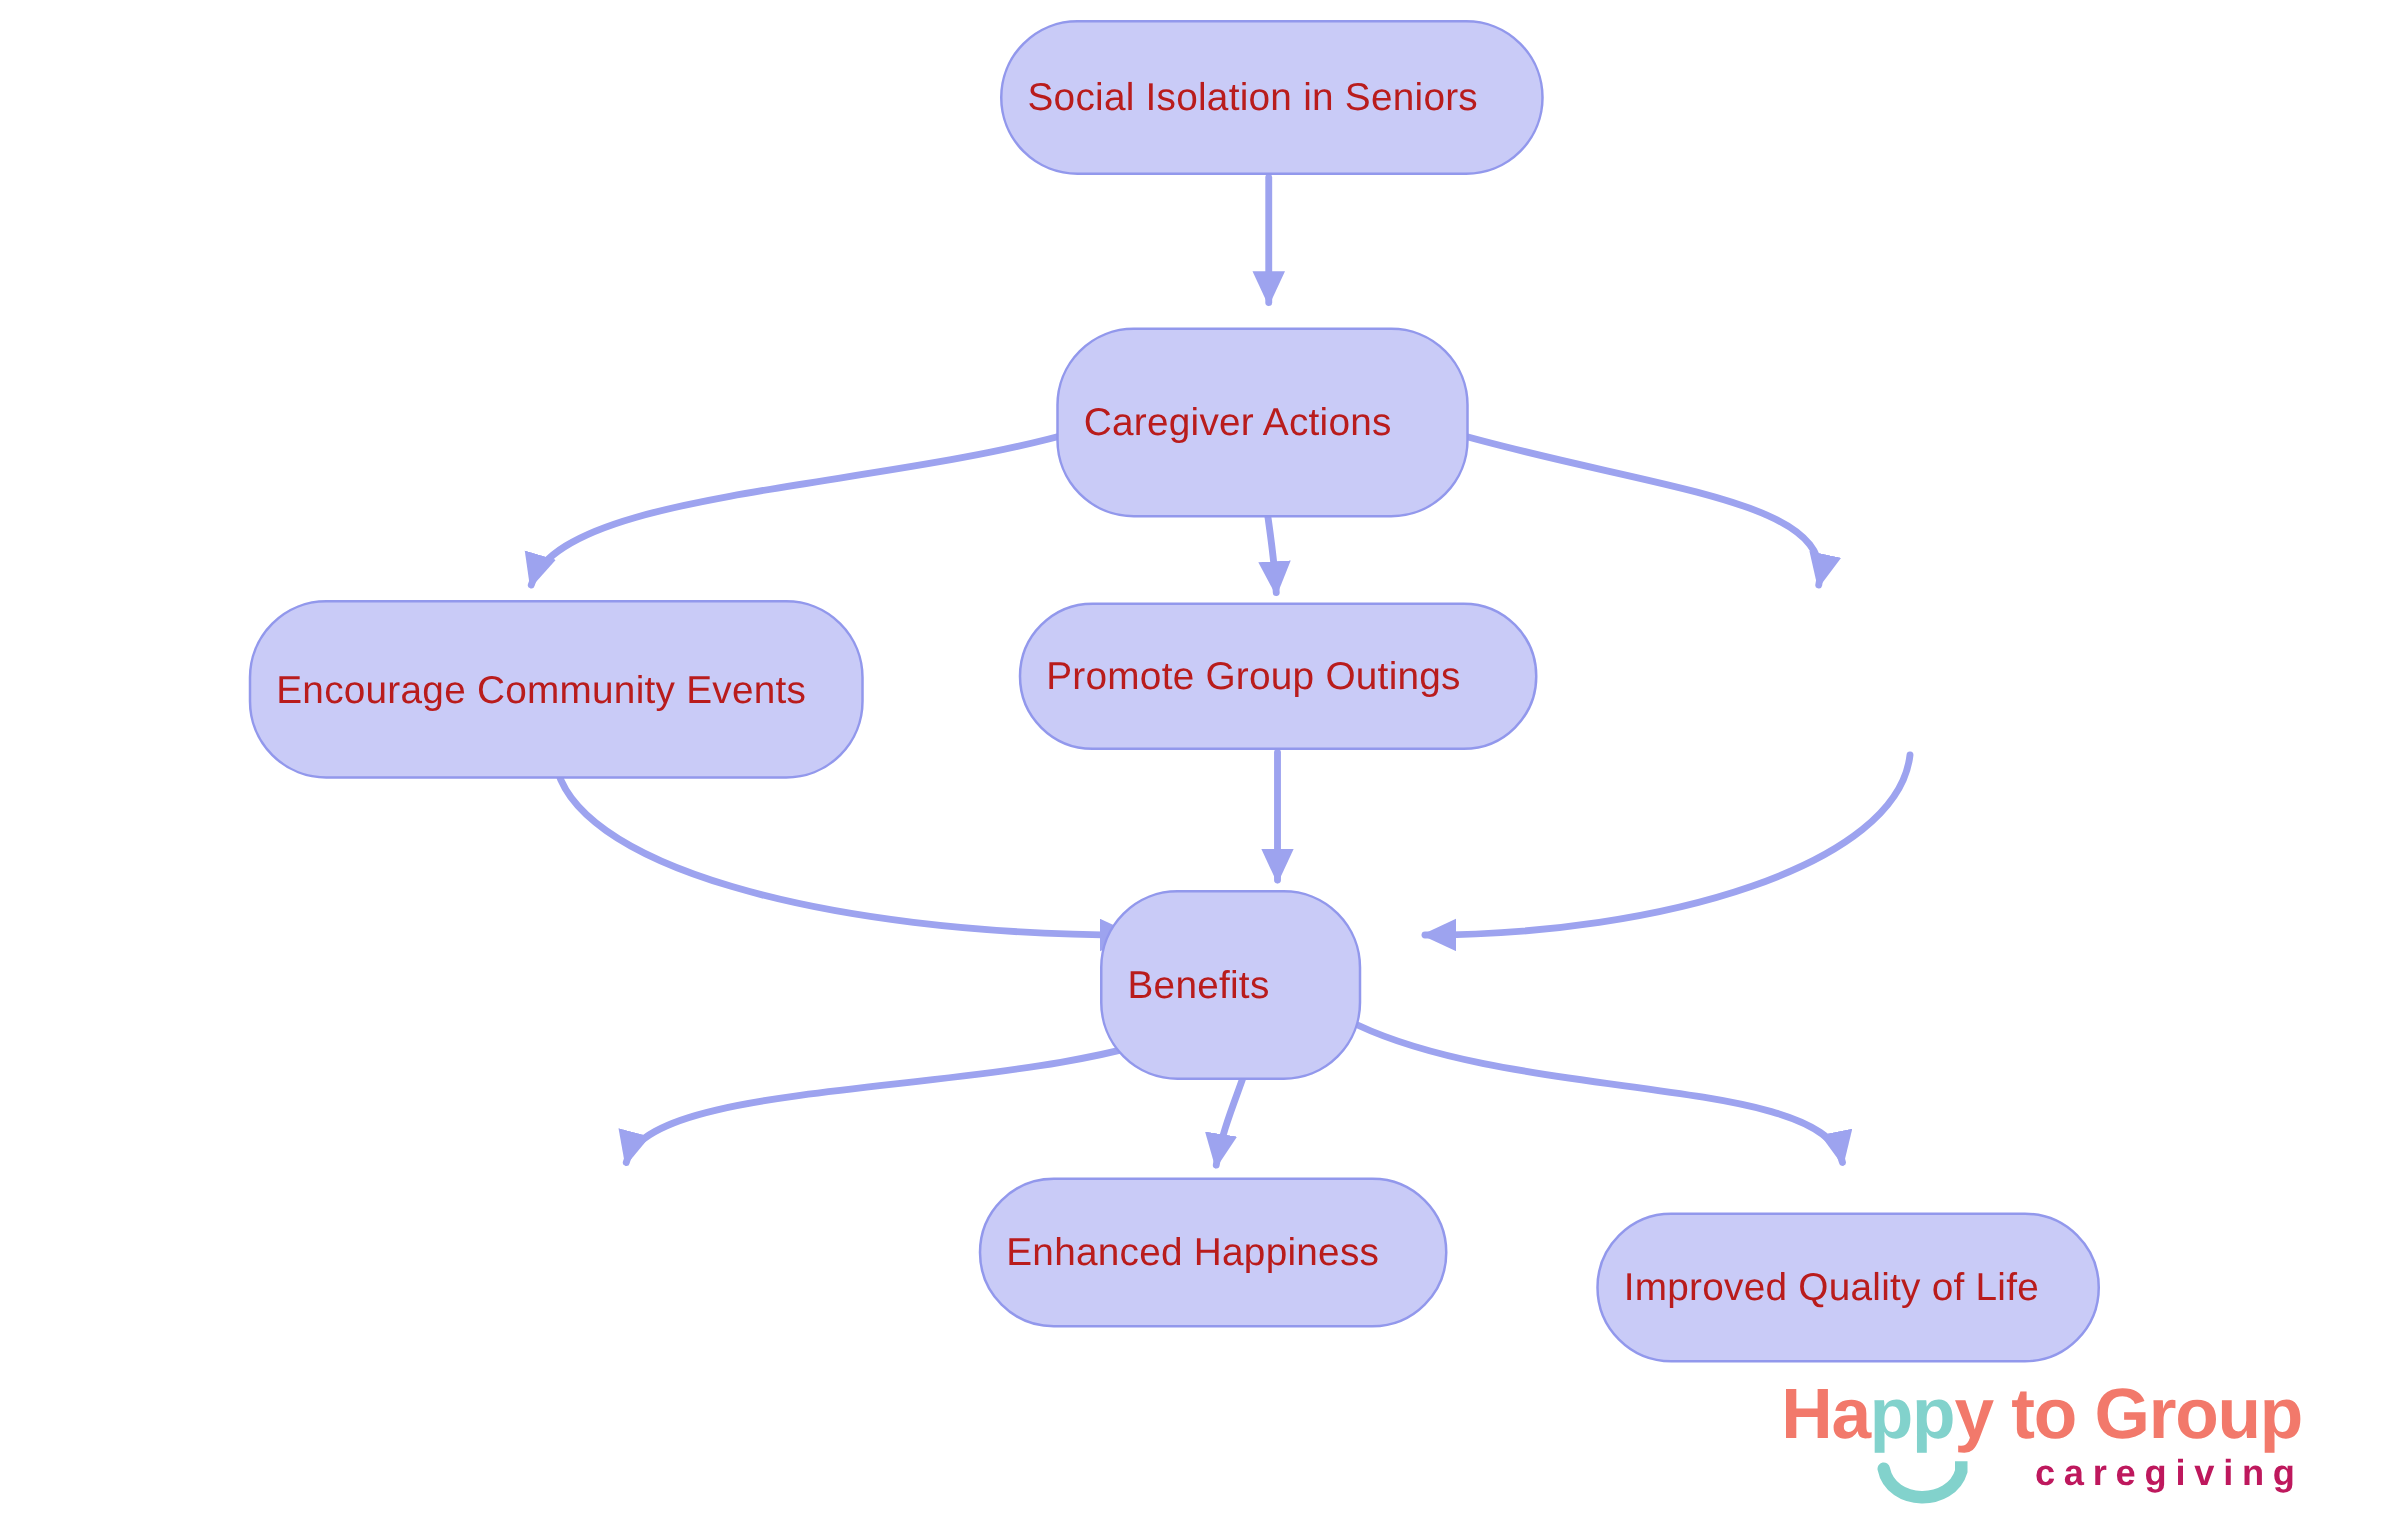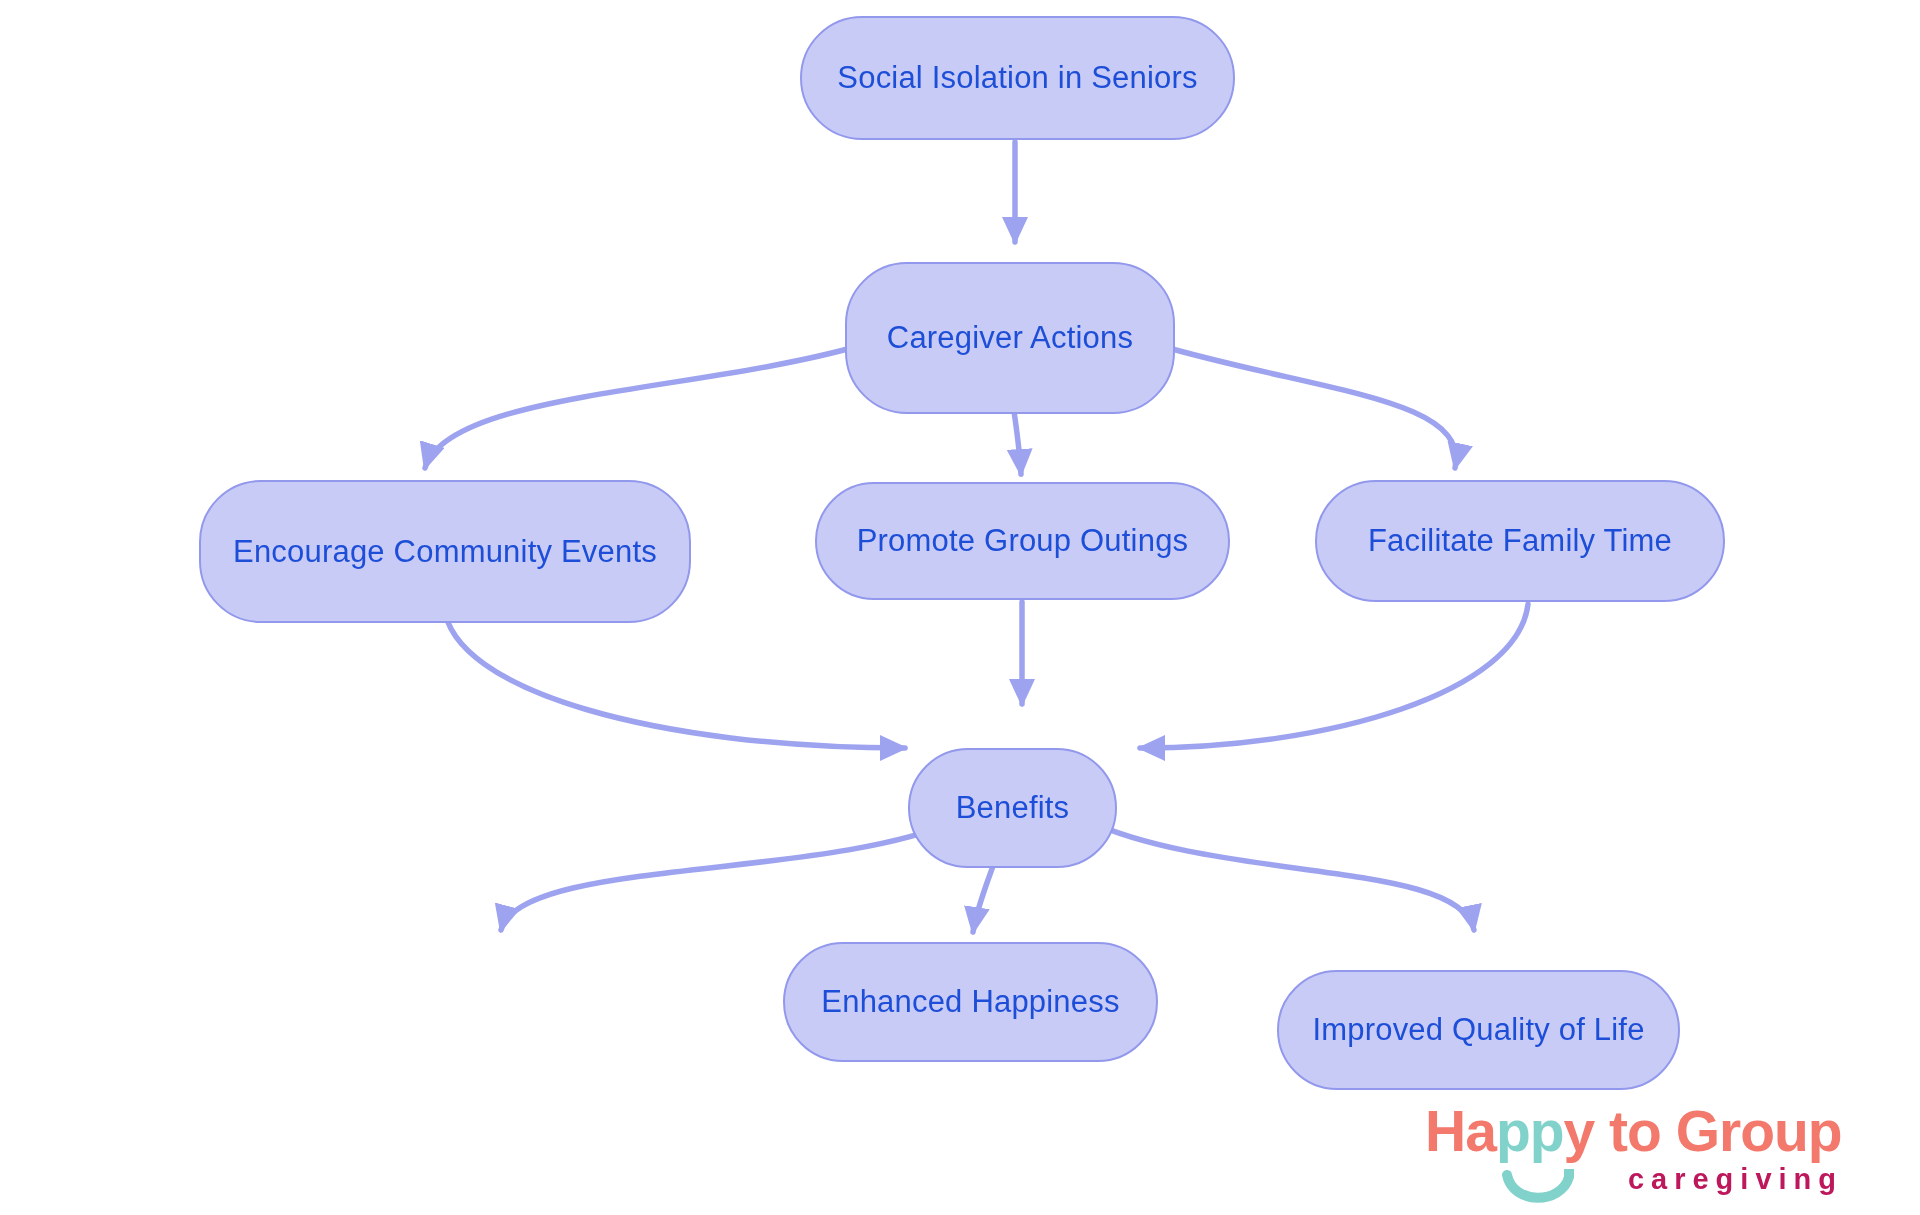--- a/index.html
+++ b/index.html
@@ -24,34 +24,34 @@
     height: 1215px;
   }
   .node {
     position: absolute;
     box-sizing: border-box;
     background: #c9cbf7;
     border: 2px solid #9298ec;
     border-radius: 62px;
     display: flex;
     align-items: center;
-    justify-content: center;
+    justify-content: flex-start;
     text-align: center;
-    color: #1d4ed8;
+    color: #b91c1c;
     font-size: 31px;
     letter-spacing: 0.2px;
     padding: 18px 20px;
   }
   
   .n-social      { left: 800px;  top: 16px;  width: 435px; height: 124px; }
   .n-caregiver   { left: 845px;  top: 262px; width: 330px; height: 152px; }
   .n-encourage   { left: 199px;  top: 480px; width: 492px; height: 143px; }
   .n-promote     { left: 815px;  top: 482px; width: 415px; height: 118px; }
   .n-facilitate  { left: 1315px; top: 480px; width: 410px; height: 122px; }
-  .n-benefits    { left: 908px;  top: 712px; width: 209px; height: 120px; margin-top: 36px; }
+  .n-benefits    { left: 880px;  top: 712px; width: 209px; height: 152px; }
   .n-reduced     { left: 338px;  top: 942px; width: 335px; height: 120px; }
   .n-enhanced    { left: 783px;  top: 942px; width: 375px; height: 120px; }
   .n-improved    { left: 1277px; top: 970px; width: 403px; height: 120px; }
 
   
   .logo {
     position: absolute;
     left: 1425px;
     top: 1103px;
     width: 460px;
@@ -119,23 +119,20 @@
   </div>
 
   <div class="node n-encourage">
     <span>Encourage Community Events</span>
   </div>
 
   <div class="node n-promote">
     <span>Promote Group Outings</span>
   </div>
 
-  <div class="node n-facilitate">
-    <span>Facilitate Family Time</span>
-  </div>
 
   <div class="node n-benefits">
     <span>Benefits</span>
   </div>
 
 
   <div class="node n-enhanced">
     <span>Enhanced Happiness</span>
   </div>
 

